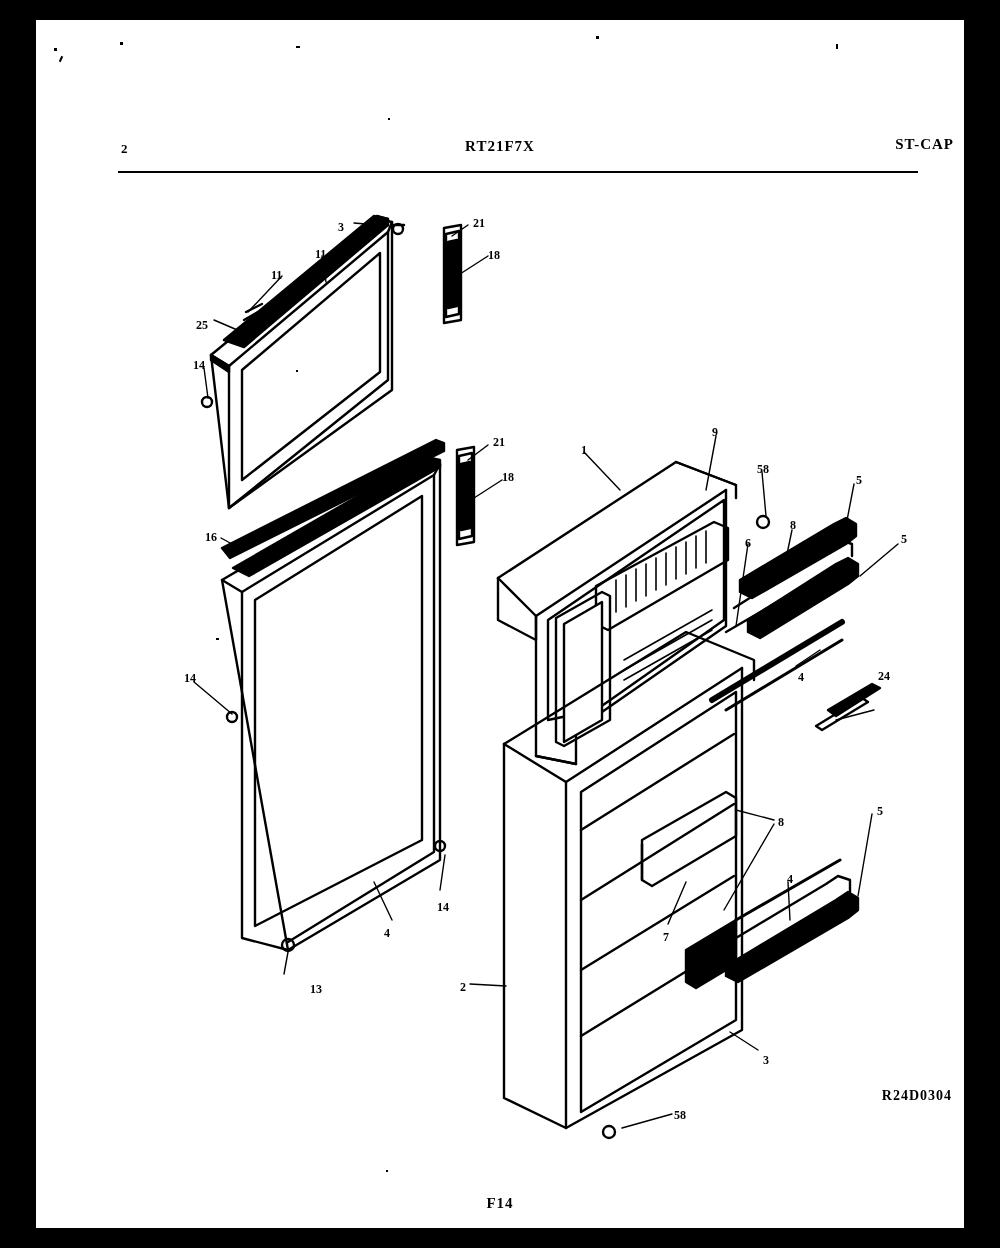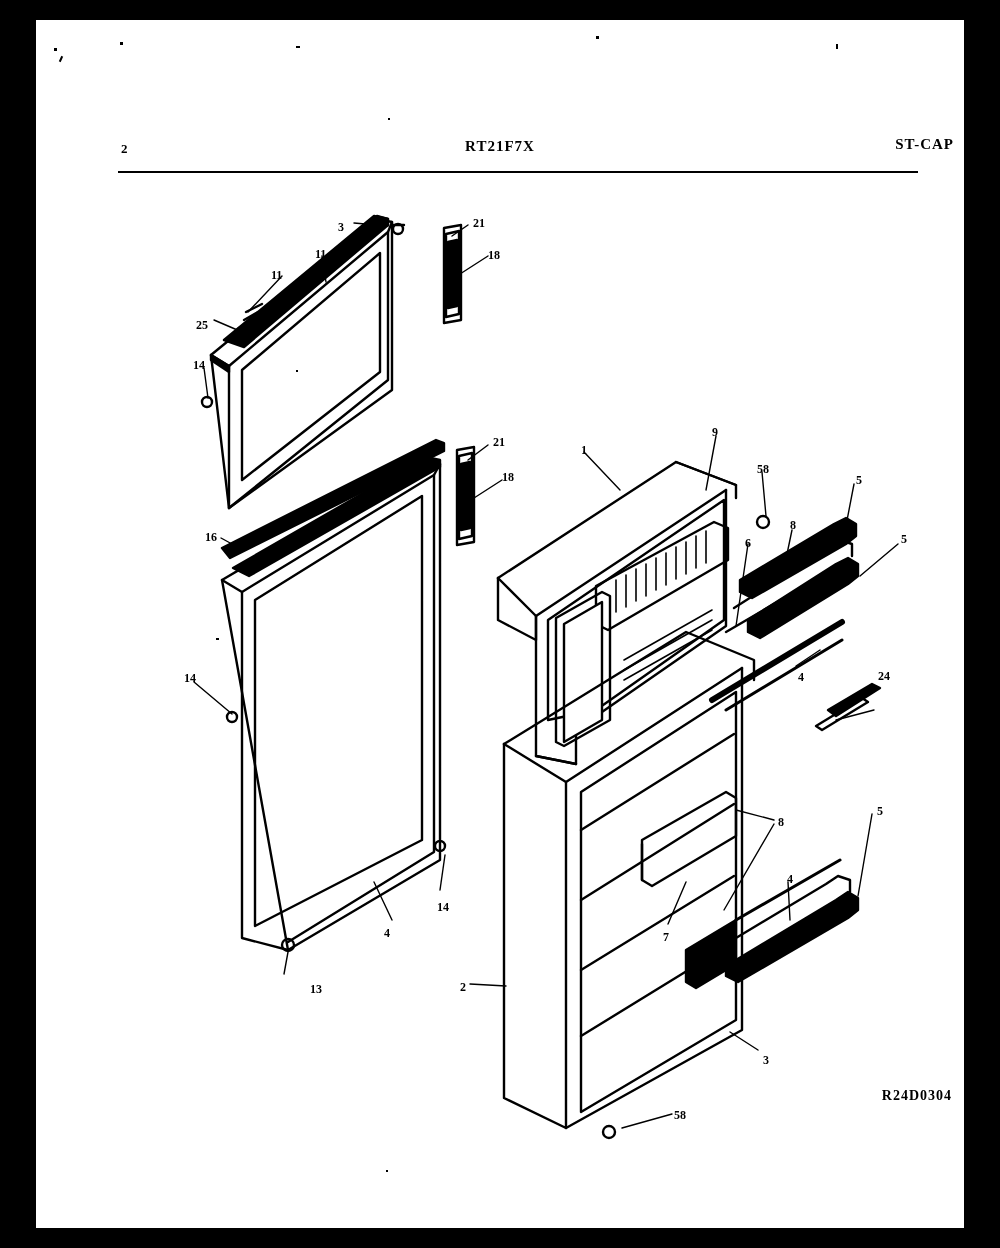--- a/index.html
+++ b/index.html
@@ -23,20 +23,21 @@
 </head>
 <body>
 
 <div id="page">
 
   <div class="pagenum">2</div>
   <div class="model">RT21F7X</div>
   <div class="brand">ST-CAP</div>
   <div class="rule"></div>
   <div class="drawingcode">R24D0304</div>
+  <div class="footer">F14</div>
 
   <svg class="art" viewBox="0 0 928 1208">
     <g fill="none" stroke="#000" stroke-width="2.4" stroke-linejoin="round" stroke-linecap="round">
 
       <path d="M188,320 L338,196 L352,199 L352,205 L208,327 Z" fill="#000"></path>
       <path d="M341,196 L352,199"></path>
 
       <path d="M175,335 L341,199 L356,202 L356,370 L193,488 L175,335 Z"></path>
       <path d="M175,335 L193,346 L193,488"></path>
       <path d="M193,346 L352,212 L356,202"></path>

